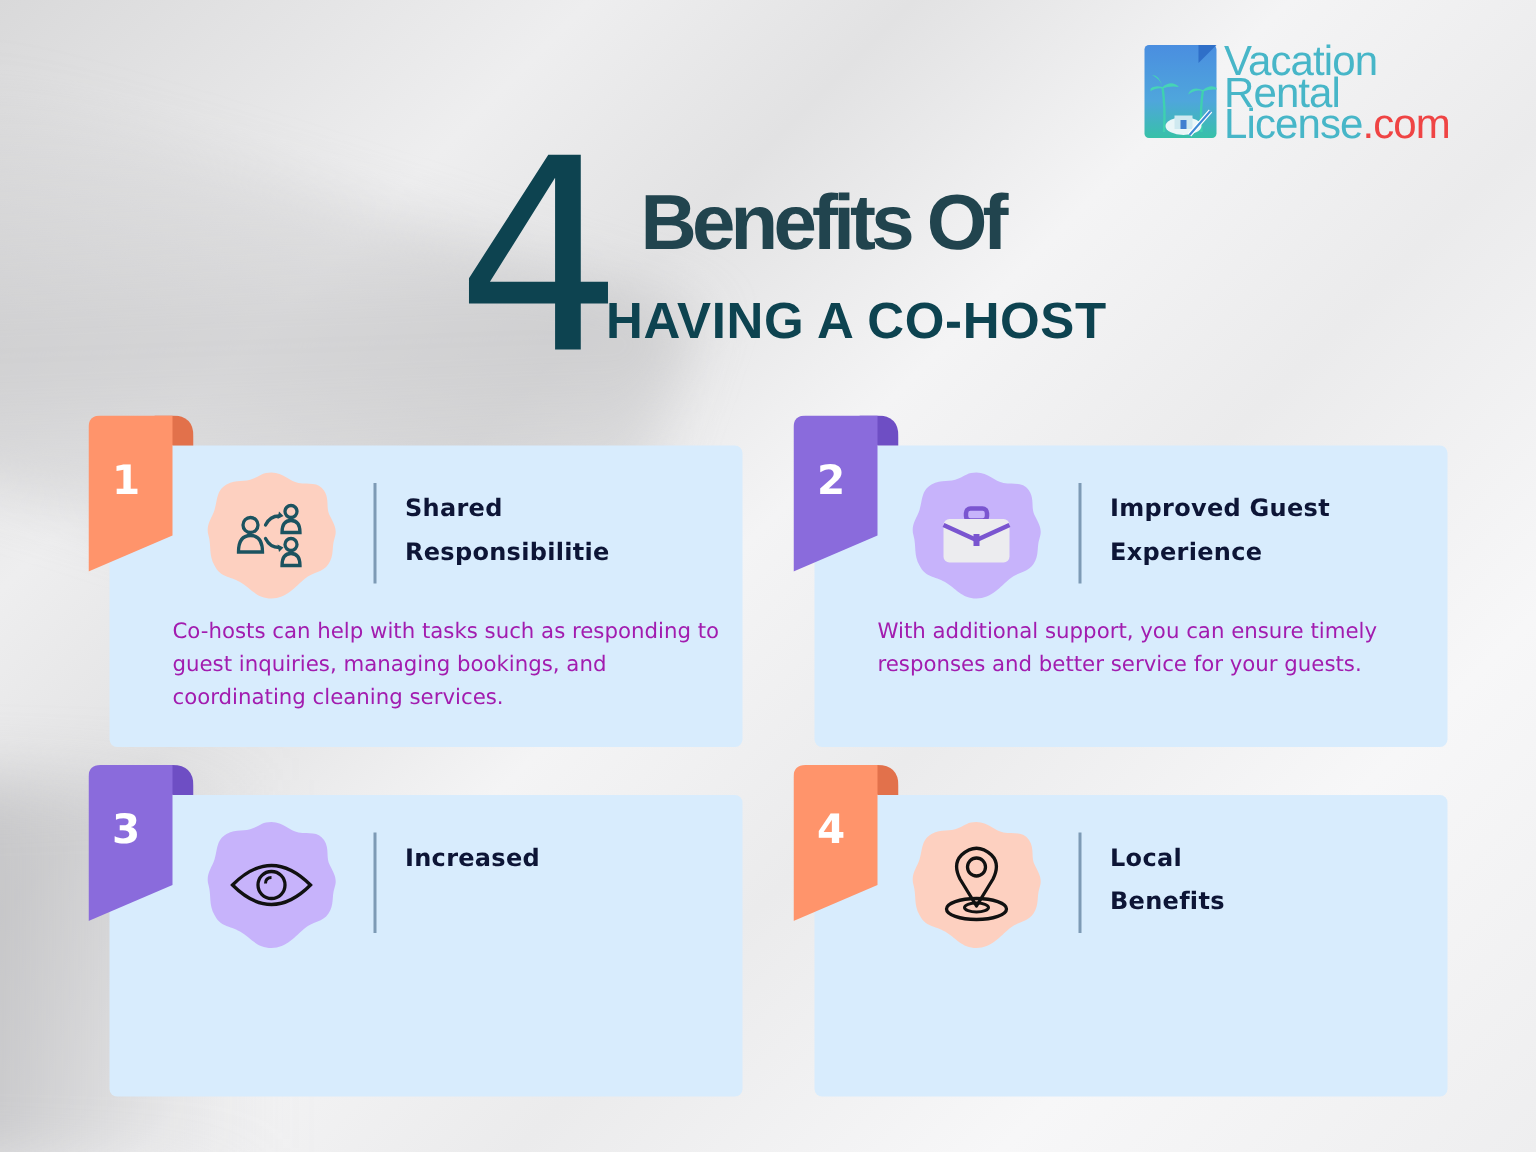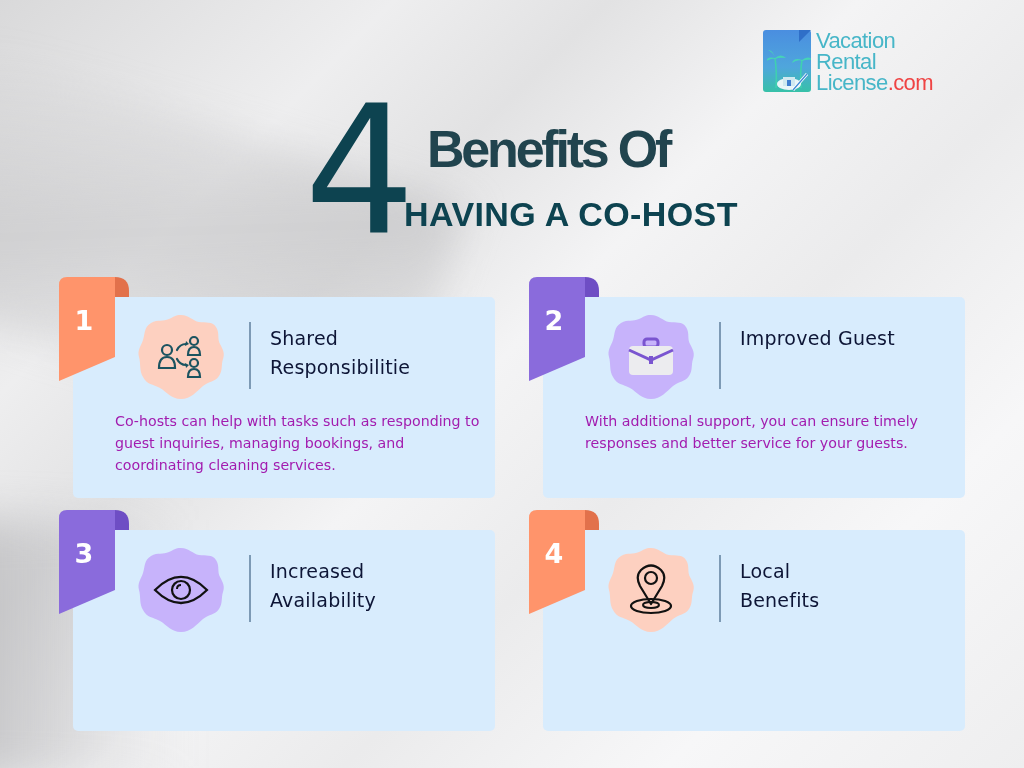--- a/index.html
+++ b/index.html
@@ -30,21 +30,21 @@
   }
   .logo-doc::after {
     content: ""; position: absolute; right: 0; top: 0; width: 0; height: 0;
     border-left: 12px solid #2f6fc8; border-bottom: 12px solid transparent;
     border-top: 0;
   }
   .logo-palm { position: absolute; left: 4px; top: 14px; }
   .logo-text {
     position: absolute; left: 53px; top: 0;
     font-family: "Liberation Sans", sans-serif;
-    font-size: 22px; line-height: 21px; letter-spacing: -0.6px;
+    font-size: 28px; line-height: 21px; letter-spacing: -0.6px;
     color: #47b6c8;
   }
   .logo-text .dotcom { color: #ef4444; }
 
   
   .big-four {
     position: absolute; left: 303px; top: 92px;
     font-family: "DejaVu Sans", sans-serif;
     font-weight: normal;
     font-size: 178px; line-height: 160px;
@@ -82,22 +82,22 @@
     font-size: 27px; color: #ffffff;
   }
   .icon-blob { position: absolute; left: 64px; top: 16px; width: 88px; height: 88px; }
   .icon-blob svg { display: block; }
   .divider {
     position: absolute; left: 176px; top: 25px; width: 2px; height: 67px;
     background: #7d9ab5;
   }
   .card-title {
     position: absolute; left: 197px; top: 27px;
-    font-family: "DejaVu Sans", sans-serif; font-weight: normal;
-    font-size: 19px; line-height: 29px; letter-spacing: 0.2px;
+    font-family: "DejaVu Sans", sans-serif; font-weight: bold;
+    font-size: 16px; line-height: 29px; letter-spacing: 0.2px;
     color: #0d1536;
     white-space: nowrap;
   }
   .card-desc {
     position: absolute; left: 42px; top: 113px; width: 375px;
     font-family: "DejaVu Sans", sans-serif;
     font-size: 14.2px; line-height: 22px;
     color: #a21caf;
   }
 </style>
@@ -182,20 +182,21 @@
     <svg style="position:absolute;left:20px;top:24px;" width="48" height="40" viewBox="0 0 48 40">
       <rect x="17" y="2" width="14" height="8" rx="3" fill="none" stroke="#7a55d0" stroke-width="3"></rect>
       <rect x="2" y="9" width="44" height="29" rx="4" fill="#ececef"></rect>
       <path d="M2 13 L24 23 L46 13" fill="none" stroke="#7a55d0" stroke-width="3"></path>
       <rect x="22" y="19" width="4" height="8" fill="#7a55d0"></rect>
     </svg>
   </div>
   <div class="divider"></div>
   <div class="card-title">
     <div>Improved Guest</div>
+    <div>Experience</div>
   </div>
   <div class="card-desc">With additional support, you can ensure timely responses and better service for your guests.</div>
 </div>
 <div class="badge" style="left:529px; top:277px;">
   <svg width="70" height="108" viewBox="0 0 70 108">
     <path d="M44 0 L56 0 Q70 0 70 14 L70 20 L56 20 Z" fill="#6e4ec4"></path>
     <path d="M8 0 L56 0 L56 80 L0 104 L0 8 Q0 0 8 0Z" fill="#8a6bdc"></path>
   </svg>
   <div class="badge-num">2</div>
 </div>
@@ -207,21 +208,20 @@
     </svg>
     <svg style="position:absolute;left:16px;top:28px;" width="56" height="32" viewBox="0 0 56 32">
       <path d="M2 16 Q28 -10 54 16 Q28 42 2 16Z" fill="none" stroke="#111" stroke-width="2.2"></path>
       <circle cx="28" cy="16" r="9" fill="none" stroke="#111" stroke-width="2.2"></circle>
       <path d="M24 15 Q24 11 28 11" fill="none" stroke="#111" stroke-width="2"></path>
     </svg>
   </div>
   <div class="divider"></div>
   <div class="card-title">
     <div>Increased</div>
-    <div>Availability</div>
   </div>
 </div>
 <div class="badge" style="left:59px; top:510px;">
   <svg width="70" height="108" viewBox="0 0 70 108">
     <path d="M44 0 L56 0 Q70 0 70 14 L70 20 L56 20 Z" fill="#6e4ec4"></path>
     <path d="M8 0 L56 0 L56 80 L0 104 L0 8 Q0 0 8 0Z" fill="#8a6bdc"></path>
   </svg>
   <div class="badge-num">3</div>
 </div>
 

